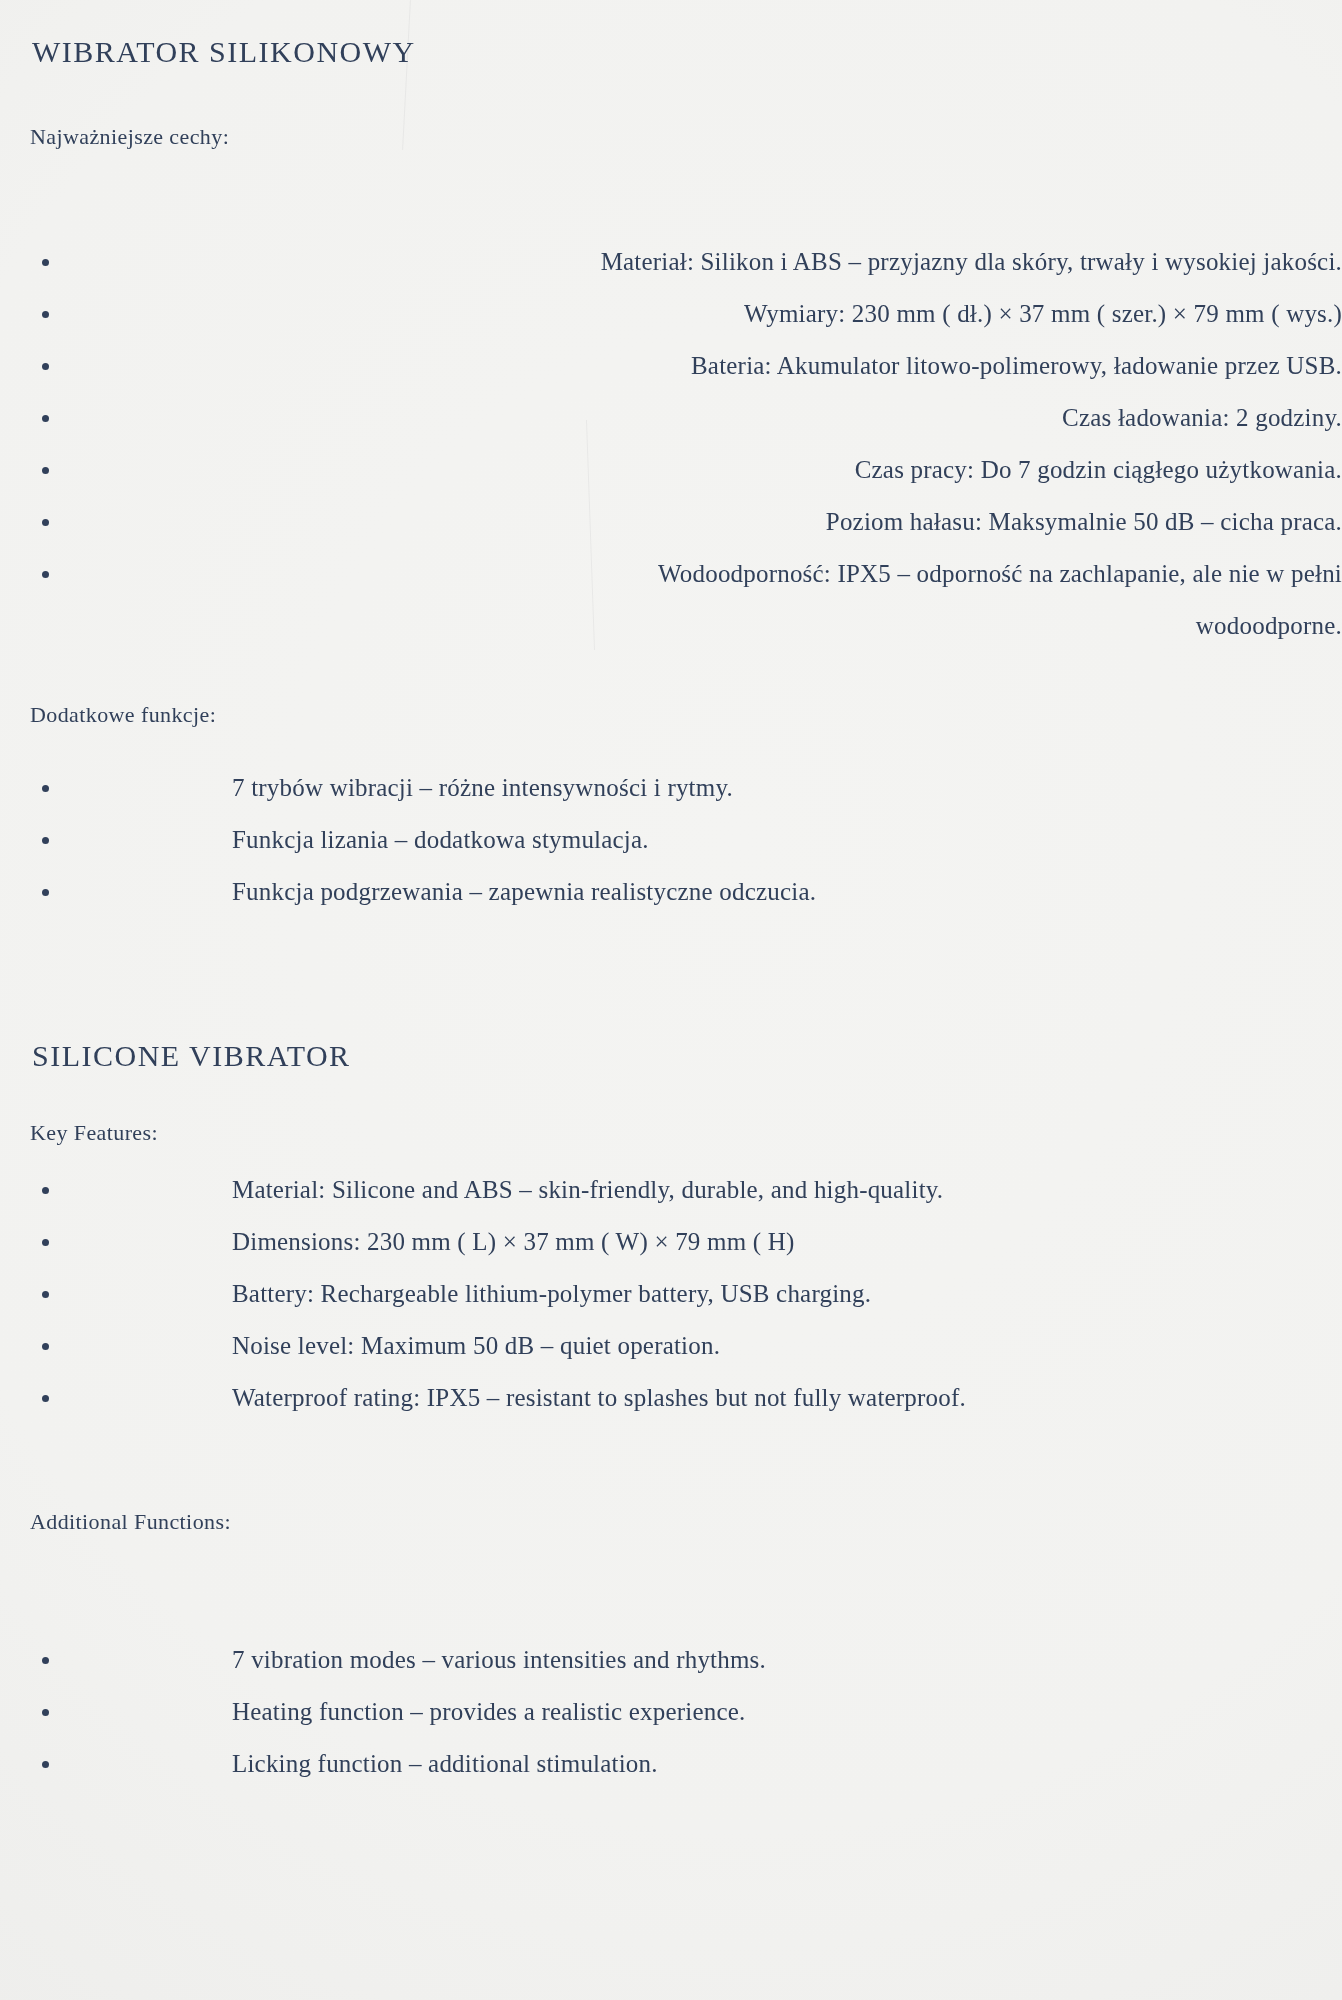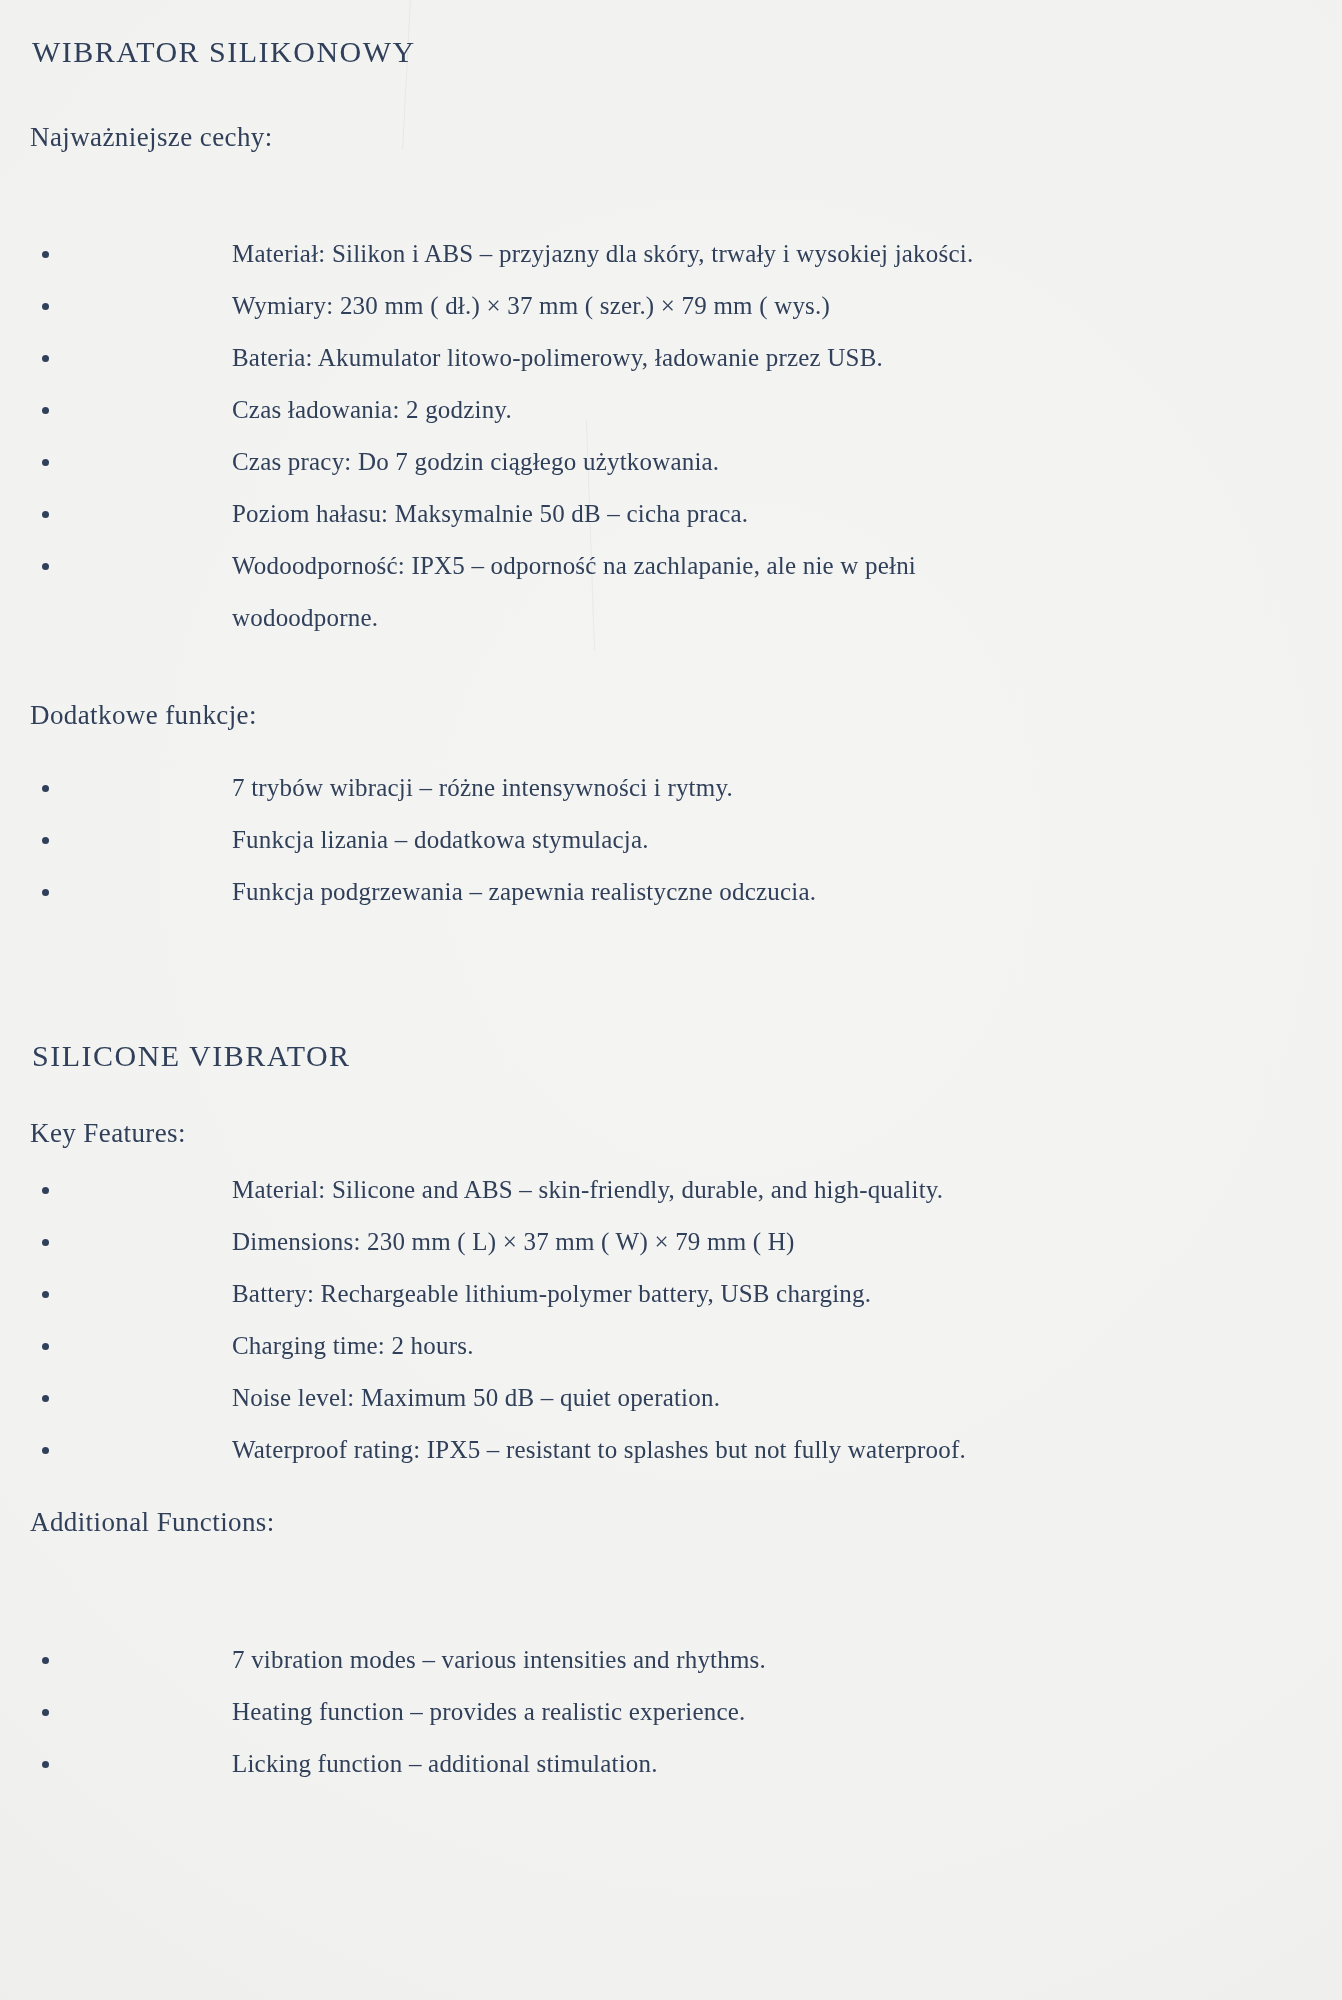--- a/index.html
+++ b/index.html
@@ -32,21 +32,21 @@
     position: absolute;
     left: 32px;
     font-size: 30px;
     line-height: 36px;
     letter-spacing: 1.5px;
     white-space: nowrap;
   }
   .sub-heading {
     position: absolute;
     left: 30px;
-    font-size: 27px;
+    font-size: 22px;
     line-height: 34px;
     letter-spacing: 0.4px;
     white-space: nowrap;
   }
   ul.bullet-list {
     position: absolute;
     left: 0;
     margin: 0;
     padding: 0;
     list-style: none;
@@ -68,21 +68,21 @@
   }
   .bullet-text {
     display: block;
     font-size: 25px;
     line-height: 52px;
     letter-spacing: 0.2px;
     white-space: pre-line;
   }
   #pl-title      { top: 34px; }
   #pl-sub        { top: 120px; }
-  #pl-features   { top: 228px; }
+  #pl-features   { top: 236px; text-align: right; }
   #pl-sub2       { top: 698px; }
   #pl-additional { top: 762px; }
   #en-title      { top: 1038px; text-align: right; }
   #en-sub        { top: 1116px; }
   #en-features   { top: 1164px; }
   #en-sub2       { top: 1505px; }
   #en-additional { top: 1634px; }
 </style>
 </head>
 <body>
@@ -165,24 +165,20 @@
   <li class="bullet-row">
     <span class="bullet-dot"></span>
     <span class="bullet-text">Dimensions: 230 mm ( L) × 37 mm ( W) × 79 mm ( H)</span>
   </li>
 
   <li class="bullet-row">
     <span class="bullet-dot"></span>
     <span class="bullet-text">Battery: Rechargeable lithium-polymer battery, USB charging.</span>
   </li>
 
-  <li class="bullet-row">
-    <span class="bullet-dot"></span>
-    <span class="bullet-text">Charging time: 2 hours.</span>
-  </li>
 
 
   <li class="bullet-row">
     <span class="bullet-dot"></span>
     <span class="bullet-text">Noise level: Maximum 50 dB – quiet operation.</span>
   </li>
 
   <li class="bullet-row">
     <span class="bullet-dot"></span>
     <span class="bullet-text">Waterproof rating: IPX5 – resistant to splashes but not fully waterproof.</span>

